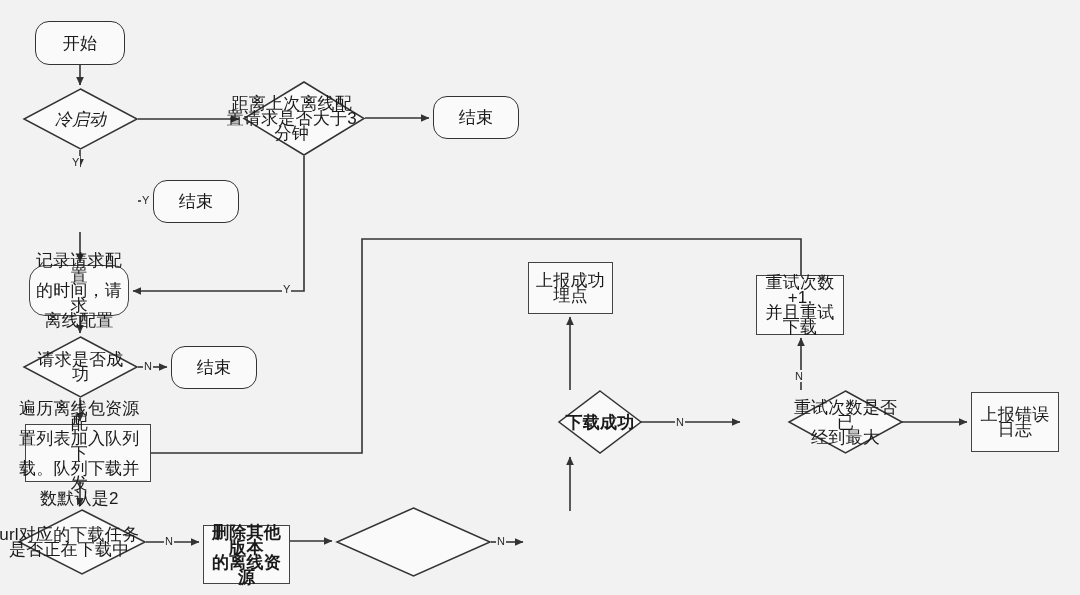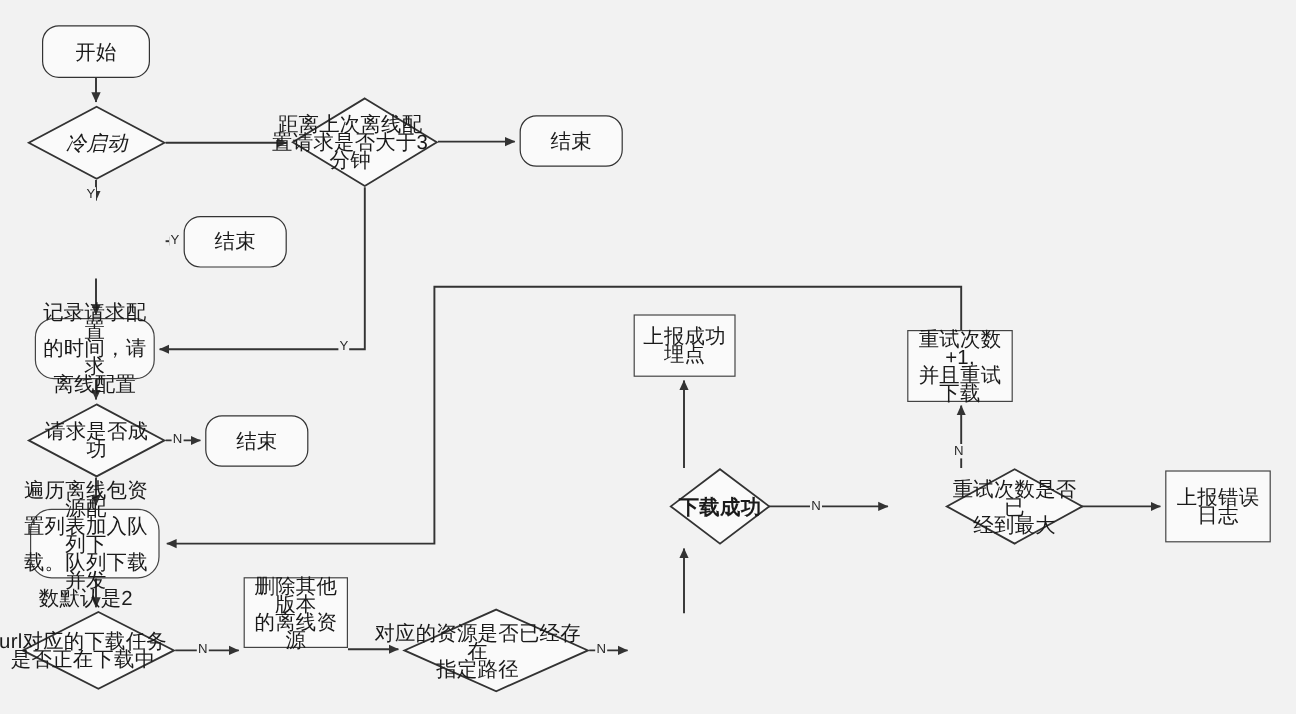--- a/index.html
+++ b/index.html
@@ -199,46 +199,44 @@
       <polygon points="57.5,1 114,31 57.5,61 1,31"></polygon>
     </svg>
     <span class="label">请求是否成
 功</span>
   </div>
 
   <div class="node n-terminator" style="left:171px;top:346px;width:86px;height:43px;">
     <span class="label">结束</span>
   </div>
 
-  <div class="node n-process overflow-box" style="left:25px;top:424px;width:108px;height:58px;border-radius:18px;">
+  <div class="node n-process overflow-box" style="left:25px;top:424px;width:126px;height:58px;">
     <span class="label">遍历离线包资源配
 置列表加入队列下
 载。队列下载并发
 数默认是2</span>
   </div>
 
   <div class="node n-decision overflow" style="left:18px;top:509px;width:128px;height:66px;">
     <svg class="dia" viewBox="0 0 128 66" preserveAspectRatio="none">
       <polygon points="64,1 127,33 64,65 1,33"></polygon>
     </svg>
     <span class="label">url对应的下载任务
 是否正在下载中</span>
   </div>
 
-  <div class="node n-process" style="left:203px;top:481px;width:87px;height:59px;">
+  <div class="node n-process" style="left:203px;top:525px;width:87px;height:59px;font-weight:bold;">
     <span class="label">删除其他版本
 的离线资源</span>
   </div>
 
   <div class="node n-decision overflow" style="left:336px;top:507px;width:155px;height:70px;">
     <svg class="dia" viewBox="0 0 155 70" preserveAspectRatio="none">
       <polygon points="77.5,1 154,35 77.5,69 1,35"></polygon>
     </svg>
-    <span class="label">对应的资源是否已经存在
-指定路径</span>
   </div>
 
 
   <div class="node n-decision" style="left:558px;top:390px;width:84px;height:64px;font-weight:bold;">
     <svg class="dia" viewBox="0 0 84 64" preserveAspectRatio="none">
       <polygon points="42,1 83,32 42,63 1,32"></polygon>
     </svg>
     <span class="label">下载成功</span>
   </div>
 

